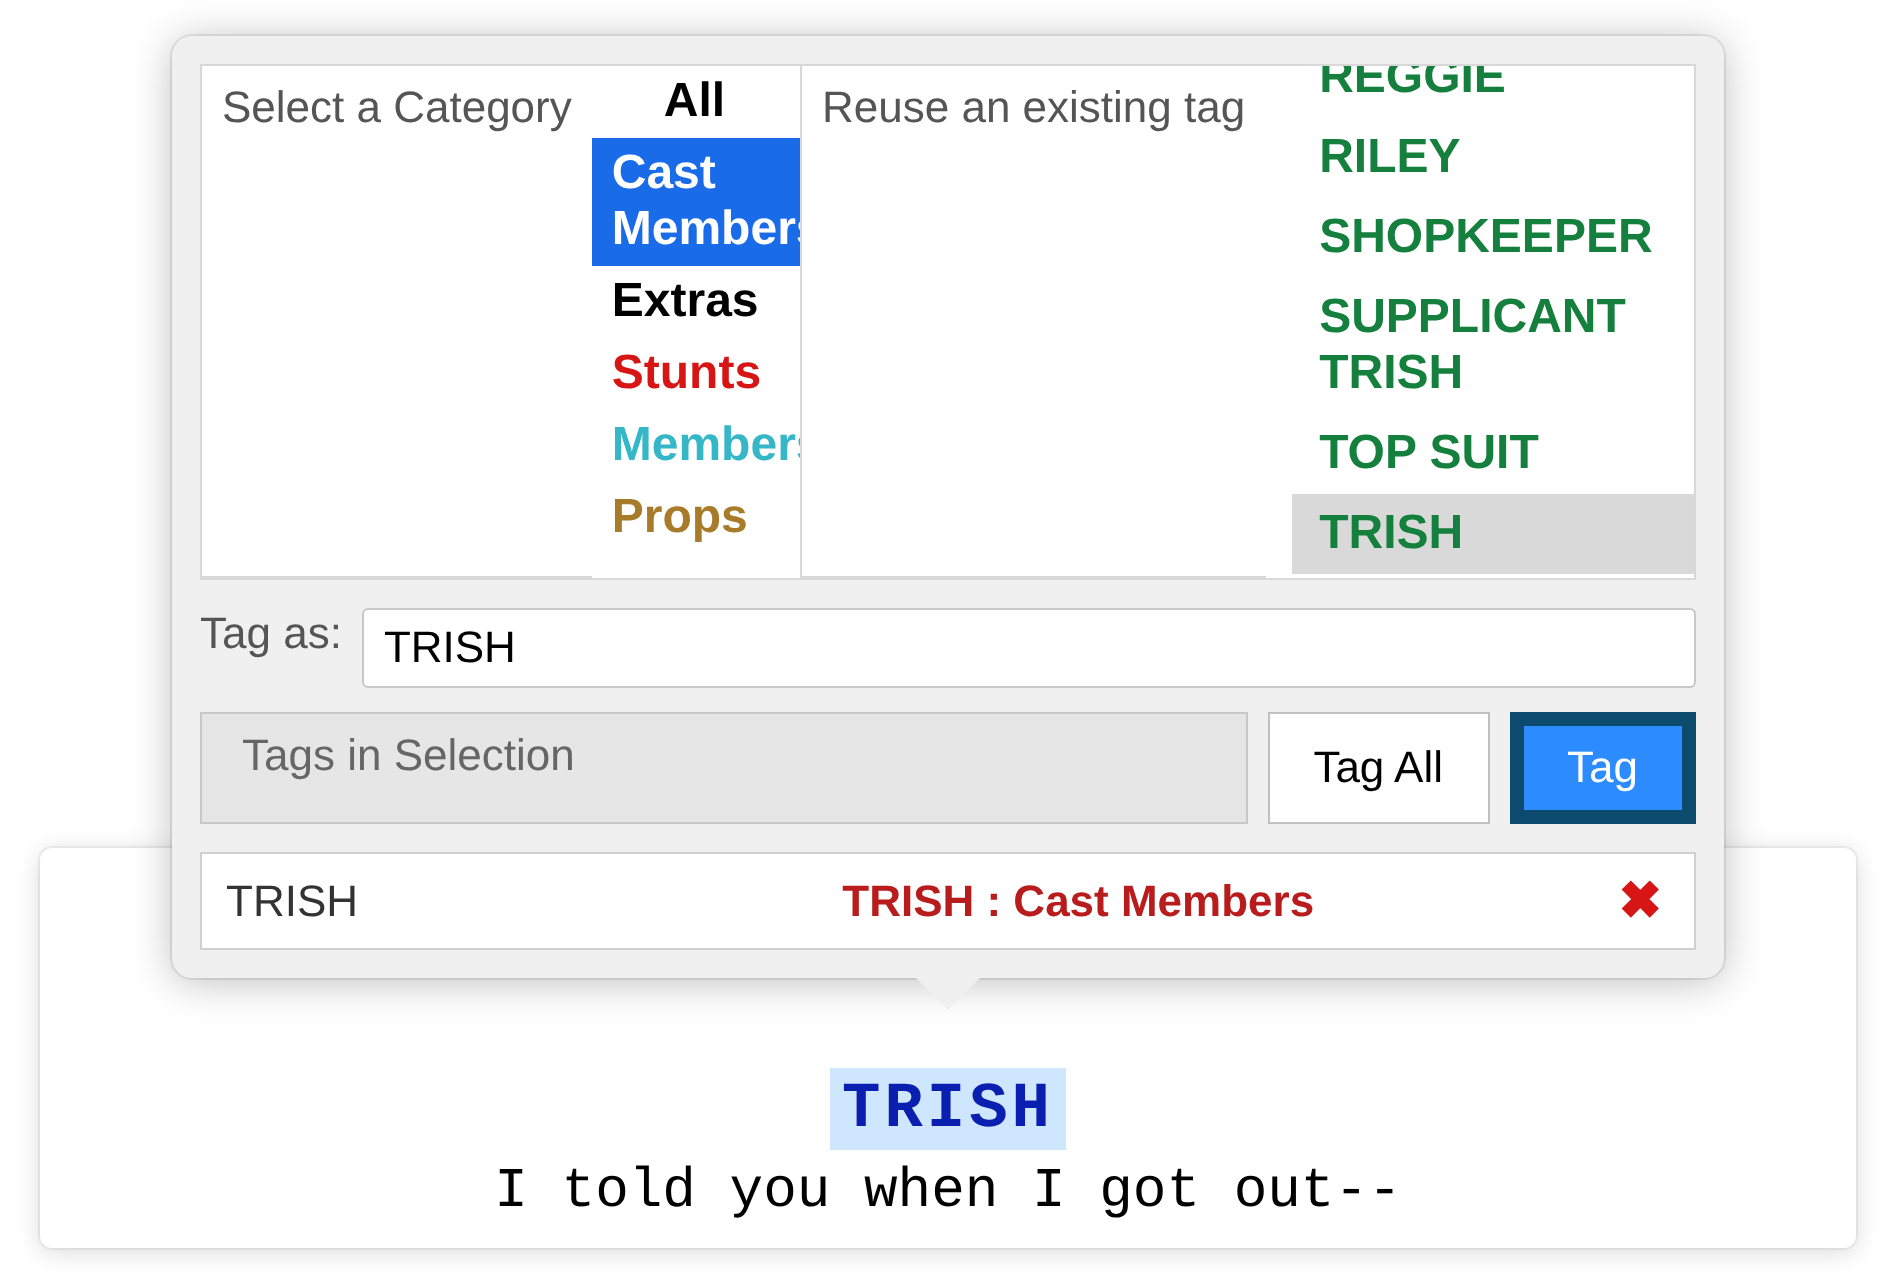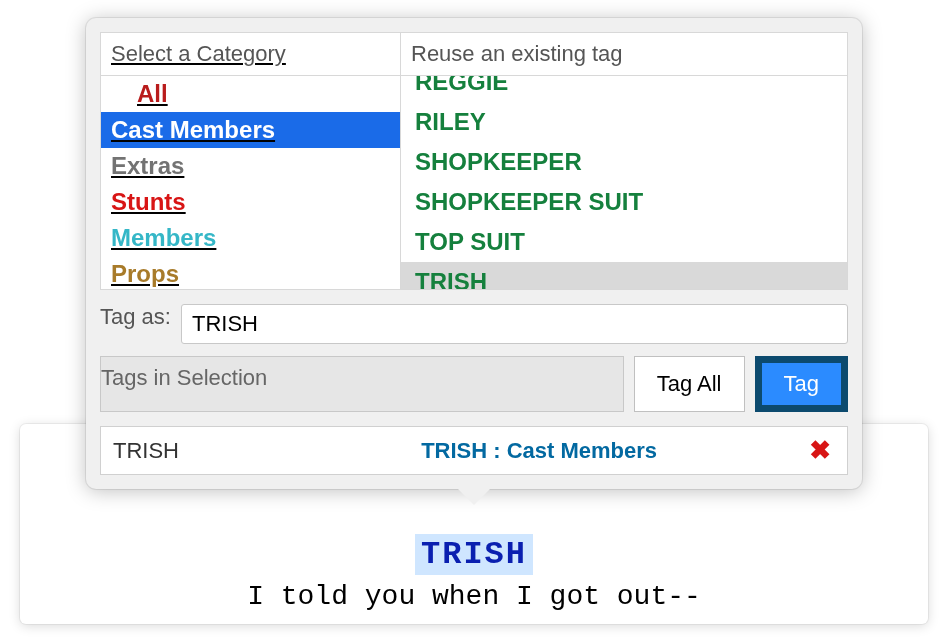--- a/index.html
+++ b/index.html
@@ -62,29 +62,29 @@
   .columns {
     display: flex;
     border: 1px solid #d8d8d8;
     background: #fff;
     height: 258px;
   }
   .col-left {
     width: 300px;
     border-right: 1px solid #d8d8d8;
     display: flex;
-    flex-direction: column;
+    flex-direction: row;
     overflow: hidden;
-    text-decoration: underline;
   }
   .col-right {
     flex: 1;
     display: flex;
-    flex-direction: column;
+    flex-direction: row;
     overflow: hidden;
+    gap: 13px;
   }
   .col-header {
     padding: 8px 10px;
     font-size: 22px;
     color: #555;
     border-bottom: 1px solid #d8d8d8;
   }
   .col-list {
     flex: 1;
     overflow: hidden;
@@ -129,21 +129,21 @@
   .action-row {
     display: flex;
     align-items: stretch;
     gap: 10px;
     margin-top: 12px;
   }
   .selection-label {
     flex: 1;
     background: #e6e6e6;
     border: 1px solid #c8c8c8;
-    padding: 8px 0;
+    padding: 8px 20px;
     font-size: 22px;
     color: #666;
   }
   .btn {
     padding: 8px 22px;
     font-size: 22px;
     border-radius: 0;
     border: 1px solid #c0c0c0;
     background: #fff;
     cursor: pointer;
@@ -165,21 +165,21 @@
   .assigned-name {
     font-size: 22px;
     color: #333;
     width: 160px;
   }
   .assigned-full {
     flex: 1;
     text-align: center;
     font-size: 22px;
     font-weight: 700;
-    color: #0369a1;
+    color: #b91c1c;
   }
   .remove-x {
     color: #d81515;
     font-size: 26px;
     font-weight: 900;
     cursor: pointer;
     padding: 0 4px;
   }
   .right-list-inner {
     height: 100%;
@@ -196,36 +196,36 @@
   <span class="char-cue">TRISH</span>
   <div class="dialogue-line">I told you when I got out--</div>
 </div>
 
 <div class="popup">
 
   <div class="columns">
     <div class="col-left">
       <div class="col-header">Select a Category</div>
       <div class="col-list" id="cat-list">
-          <div class="cat-item" style="color: #b91c1c; padding-left: 36px;">All</div>
+          <div class="cat-item" style="color: #000000; padding-left: 36px;">All</div>
           <div class="cat-item selected" style="color: rgb(255, 255, 255);">Cast Members</div>
-          <div class="cat-item" style="color: #737373;">Extras</div>
+          <div class="cat-item" style="color: #000000;">Extras</div>
           <div class="cat-item" style="color: rgb(216, 21, 21);">Stunts</div>
           <div class="cat-item" style="color: rgb(53, 183, 199);">Members</div>
           <div class="cat-item" style="color: rgb(168, 123, 42);">Props</div>
         </div>
     </div>
     <div class="col-right">
       <div class="col-header">Reuse an existing tag</div>
       <div class="col-list">
         <div class="right-list-inner" id="tag-list">
             <div class="tag-item partial-top">REGGIE</div>
             <div class="tag-item">RILEY</div>
             <div class="tag-item">SHOPKEEPER</div>
-            <div class="tag-item">SHOPKEEPER SUIT</div>
+            <div class="tag-item">SUPPLICANT TRISH</div>
             <div class="tag-item">TOP SUIT</div>
             <div class="tag-item selected">TRISH</div>
           </div>
       </div>
     </div>
   </div>
 
   <div class="tag-row">
     <span class="tag-label">Tag as:</span>
     <input class="tag-input" type="text" value="TRISH" style="">

